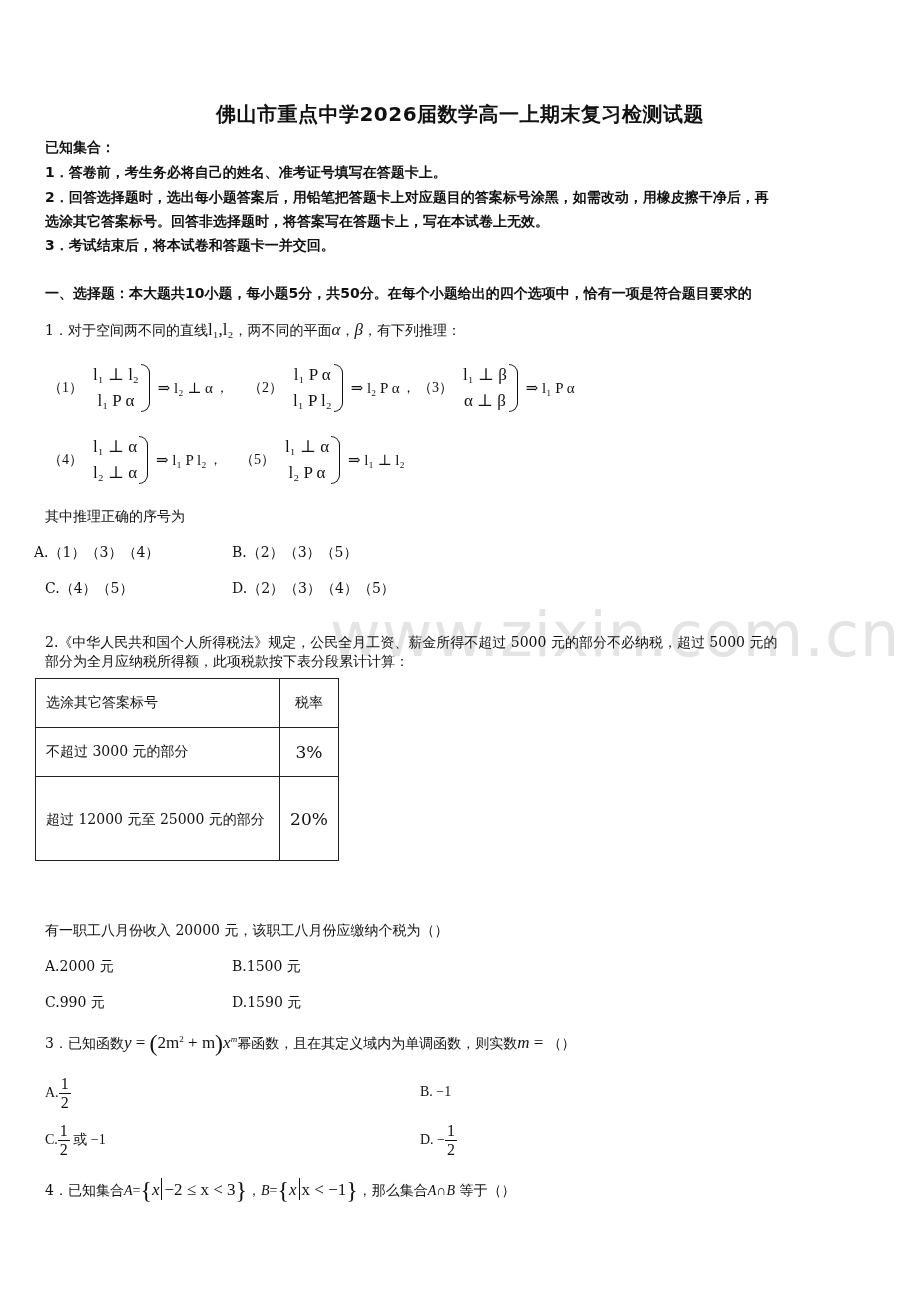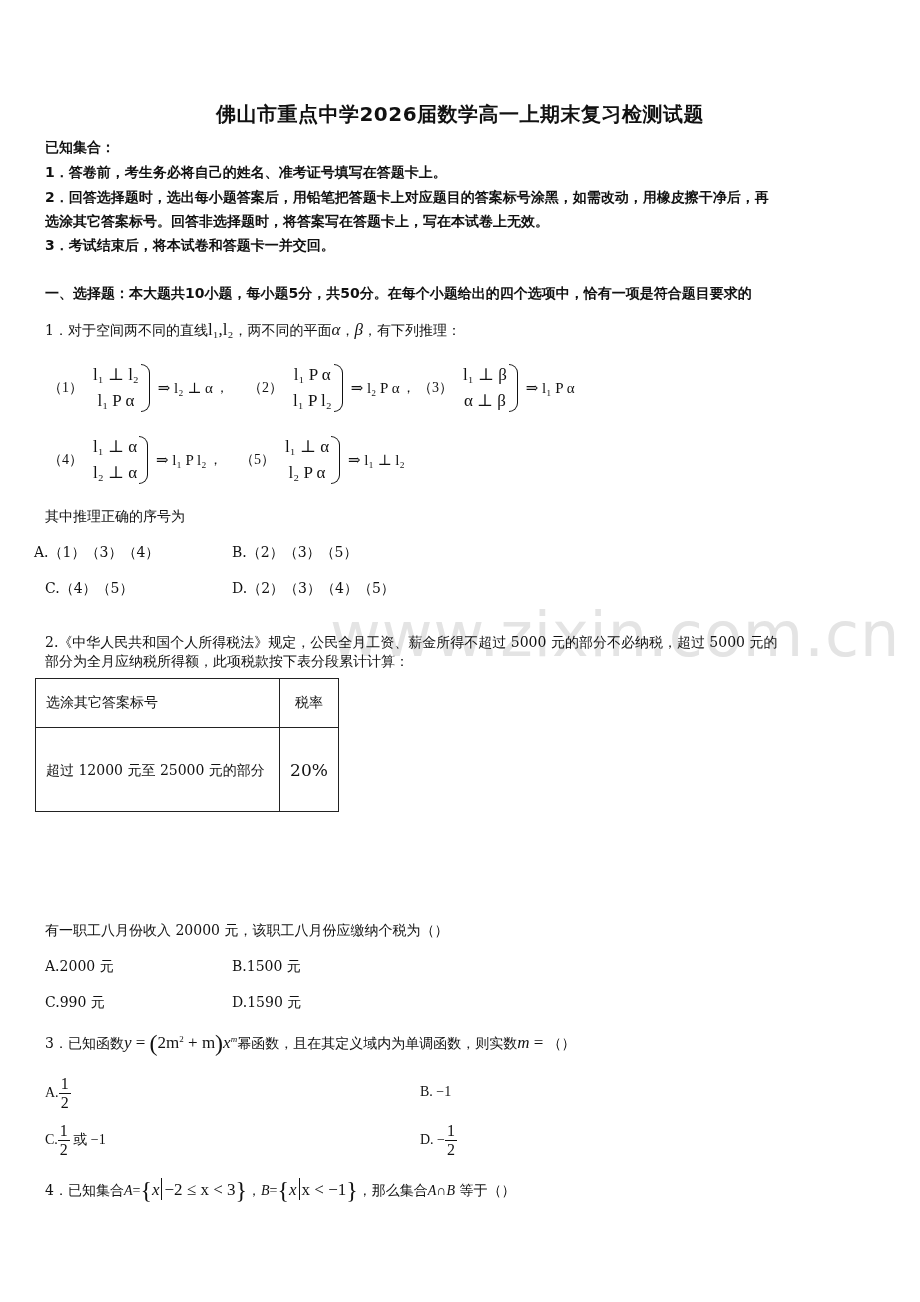--- a/index.html
+++ b/index.html
@@ -138,20 +138,24 @@
 
 <div class="abs q fg" style="left:45px; top:617px;margin-top:17px;">2.《中华人民共和国个人所得税法》规定，公民全月工资、薪金所得不超过 5000 元的部分不必纳税，超过 5000 元的</div>
 <div class="abs q fg" style="left:45px; top:653px;">部分为全月应纳税所得额，此项税款按下表分段累计计算：</div>
 
 <table class="tax fg">
   <tbody>
       <tr style="height:49px;">
     <td class="name">选涂其它答案标号</td>
     <td class="rate hdr-rate">税率</td>
   </tr>
+  <tr style="height:49px;">
+    <td class="name">不超过 3000 元的部分</td>
+    <td class="rate">3%</td>
+  </tr>
   <tr style="height:84px;">
     <td class="name wrap">超过 12000 元至 25000 元的部分</td>
     <td class="rate">20%</td>
   </tr>
 </tbody>
   </table>
 
 <div class="abs q fg" style="left:45px; top:922px;">有一职工八月份收入 20000 元，该职工八月份应缴纳个税为（）</div>
 <div class="abs opt fg" style="left:45px; top:958px;">A.2000 元</div>
 <div class="abs opt fg" style="left:232px; top:958px;">B.1500 元</div>

